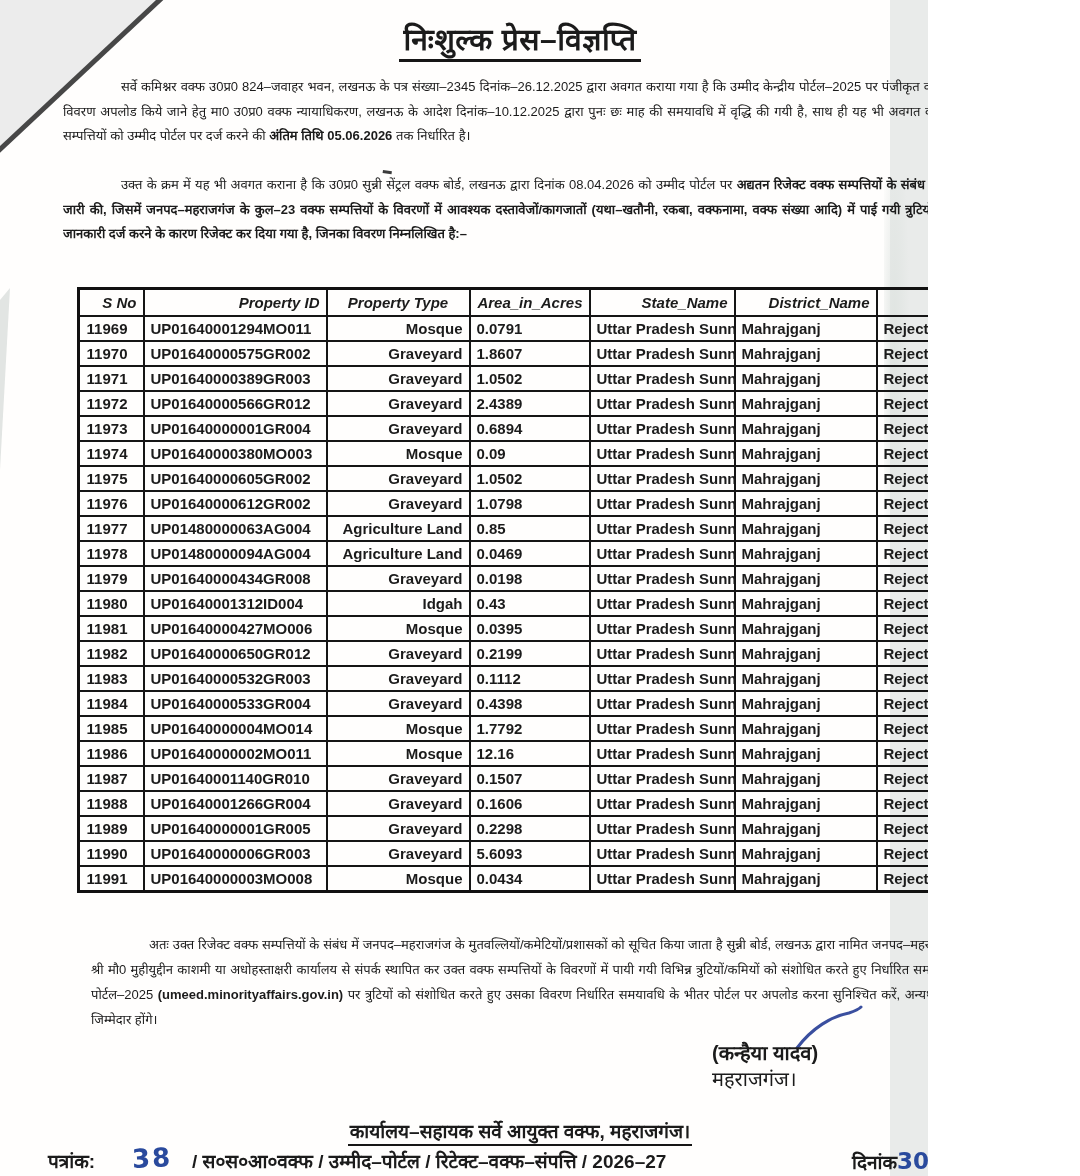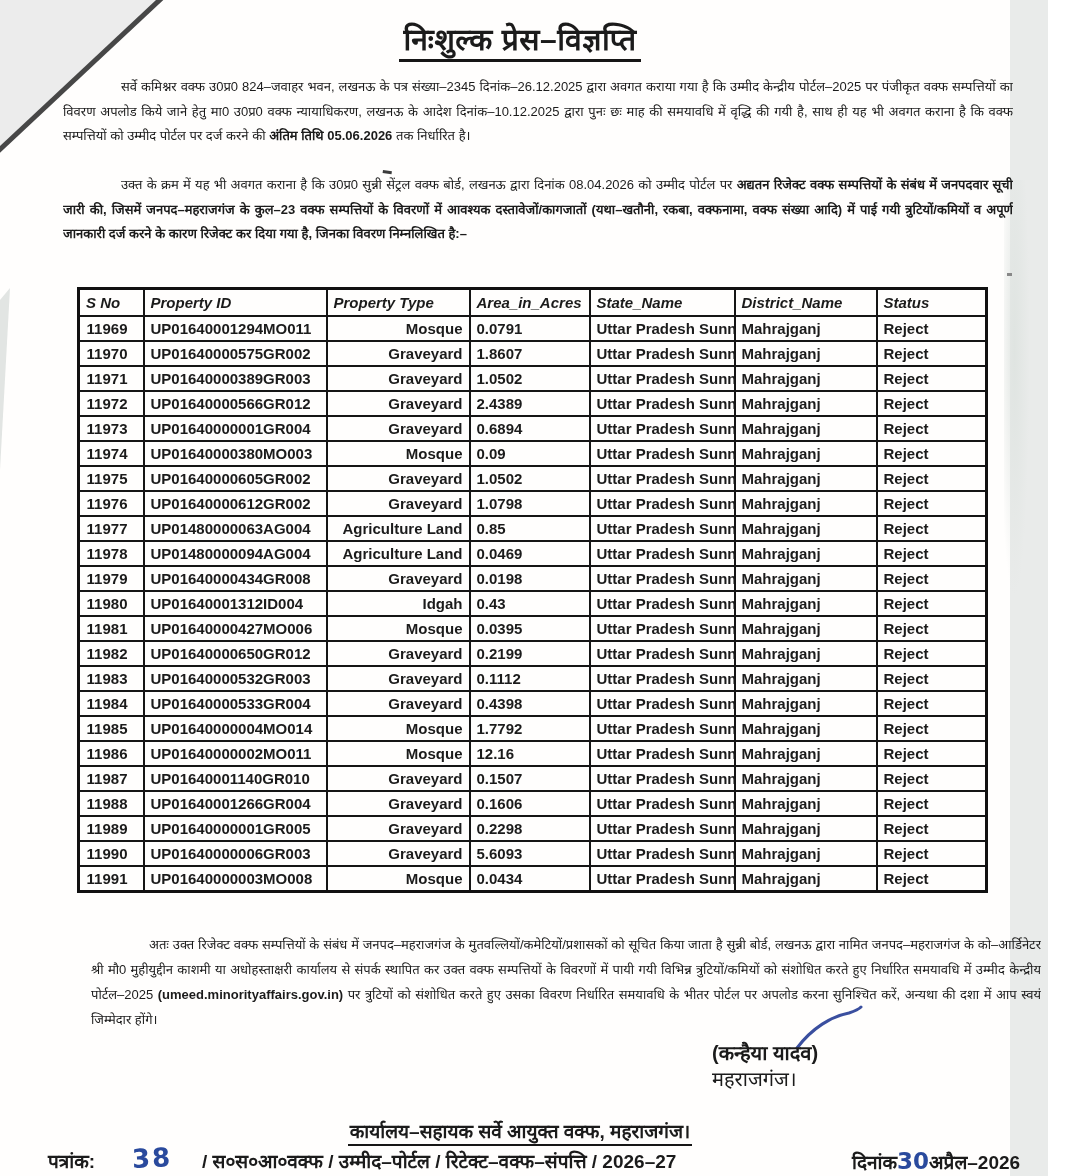--- a/index.html
+++ b/index.html
@@ -1,17 +1,17 @@
 <!DOCTYPE html>
 <html><head>
 <meta charset="utf-8">
 <style>
   html,body{margin:0;padding:0;background:#ffffff;}
   .page{
-    position:relative;width:1048px;height:1176px;background:#fffefd;
+    position:relative;width:928px;height:1176px;background:#fffefd;
     overflow:hidden;color:#1b1b1b;
     font-family:"Liberation Sans","DejaVu Sans",sans-serif;
   }
   
   .scan-band{position:absolute;top:0;right:0;width:38px;height:1176px;background:#e9ebea;}
   .scan-band .smudge{position:absolute;left:-6px;top:180px;width:26px;height:420px;
     background:radial-gradient(ellipse at 40% 40%, #dfe4e1 0%, rgba(223,228,225,0) 70%);}
   
   .artifacts{position:absolute;left:0;top:0;pointer-events:none;}
 
@@ -31,38 +31,38 @@
   table.props th,table.props td{border:2px solid #151515;padding:0 6px;
     white-space:nowrap;overflow:hidden;font-size:15px;}
   table.props th{font-style:italic;font-weight:bold;height:25px;}
   table.props td{font-weight:bold;height:23px;}
   col.c0{width:65px;}col.c1{width:183px;}col.c2{width:143px;}col.c3{width:120px;}
   col.c4{width:145px;}col.c5{width:142px;}col.c6{width:110px;}
   .props td.c0{text-align:right;padding-right:15px;}
   .props td.c2{text-align:right;}
   .props td.c3{text-align:left;}
   .props td.c1,.props td.c4,.props td.c5,.props td.c6{text-align:left;}
-  .props th{text-align:left;}
-  .props th.c2{text-align:left;border-radius:7px;}
+  .props th{text-align:right;}
+  .props th.c2{text-align:center;border-radius:7px;}
 
   .sig{position:absolute;left:712px;top:1040px;width:268px;
     font-size:20px;line-height:26px;}
   .sig .name{font-weight:bold;}
 
   .office{position:absolute;top:1118px;left:0;width:1040px;text-align:center;
     font-size:19px;font-weight:bold;}
   .office span{border-bottom:2px solid #161616;padding:0 2px 2px 2px;}
 
   .refrow{position:absolute;top:1146px;left:0;width:1080px;height:30px;
     font-size:19px;font-weight:bold;}
   .ref-label{position:absolute;left:48px;top:2px;}
   .hand{color:#2a4a9d;font-family:"DejaVu Sans",sans-serif;font-weight:bold;
     letter-spacing:2px;}
   .ref-num{position:absolute;left:132px;top:-3px;font-size:26px;transform:rotate(-3deg);}
-  .ref-detail{position:absolute;left:192px;top:2px;margin-left:10px;}
+  .ref-detail{position:absolute;left:192px;top:2px;}
   .date-group{position:absolute;left:852px;top:2px;}
   .date-group .hand{font-size:23px;letter-spacing:0;margin-top:45px;}
 </style>
 </head>
 <body>
 
 <div class="page">
 
   <div class="scan-band">
     <div class="smudge"></div>

